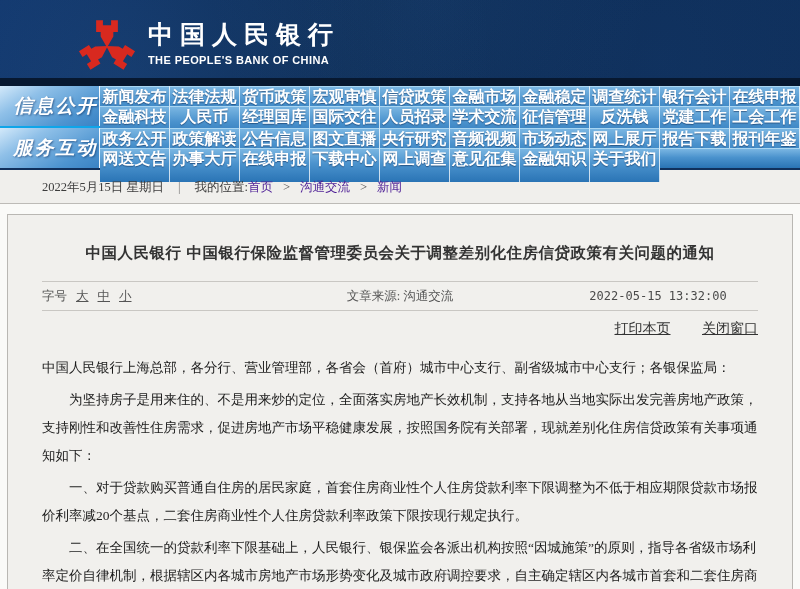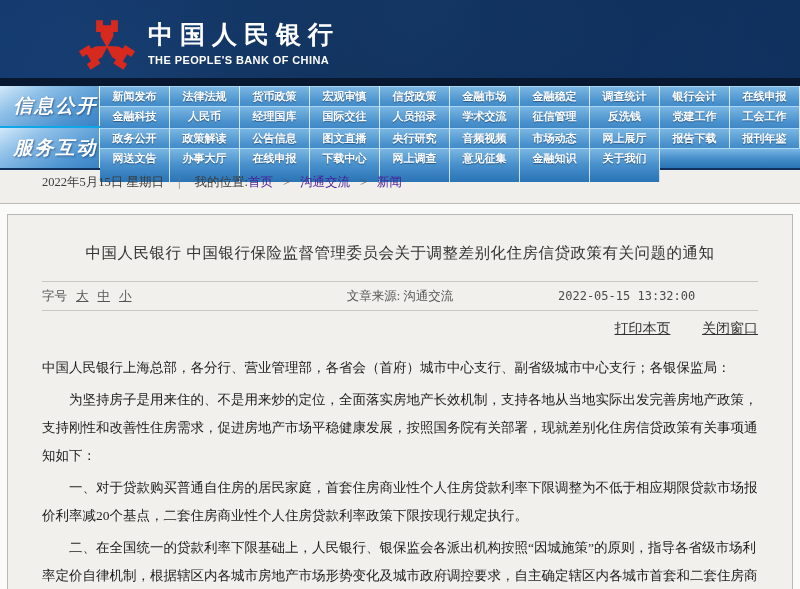--- a/index.html
+++ b/index.html
@@ -31,48 +31,48 @@
   .nav-section + .nav-section { border-top:2px solid #0ea5e9; }
   .nav-label { width:100px; display:flex; align-items:center; justify-content:center;
     color:#fff; font-style:italic; font-weight:bold; font-size:19px; letter-spacing:2px;
     font-family:"Liberation Serif","DejaVu Serif",serif;
     background:linear-gradient(150deg,#d3e9fa 0%,#8fc0e8 30%,#4d94d0 75%,#3a82c4 100%);
     border-right:1px solid rgba(255,255,255,.85);
     text-shadow:1px 1px 2px rgba(10,40,90,.55);padding-left:12px; }
   .nav-rows { flex:1; display:flex; flex-direction:column; }
   .nav-row { display:flex; height:20px; }
   .nav-cell { width:70px; height:34px; line-height:19px; text-align:center; cursor:pointer;
-    color:#fff; font-size:11px; font-weight:bold; text-decoration:none; white-space:nowrap;
+    color:#fff; font-size:16px; font-weight:bold; text-decoration:none; white-space:nowrap;
     text-shadow:0 1px 1px rgba(5,30,70,.5);
     background:linear-gradient(180deg,#7ab6e2 0%,#4a92cd 45%,#2a74b5 100%);
     border-top:1px solid #a9d6f2; border-right:1px solid rgba(255,255,255,.75); }
   .nav-fill { flex:1; border-top:1px solid #a9d6f2;
     background:linear-gradient(180deg,#7ab6e2 0%,#4a92cd 45%,#2a74b5 100%); }
 
   
   .breadcrumb { height:34px; line-height:24px; background:#f0efec;
     border-bottom:1px solid #bdbbb7; padding-left:42px; font-size:12.5px; color:#3c3c3c;
-    font-family:"Liberation Serif","DejaVu Serif",serif; display:flex; align-items:flex-start; }
+    font-family:"Liberation Serif","DejaVu Serif",serif; display:flex; align-items:center; }
   .breadcrumb .pipe { margin:0 14px; color:#777; }
   .breadcrumb .sep { margin:0 10px; color:#555; }
   .breadcrumb a { color:#4c1d95; text-decoration:none; cursor:pointer; }
 
   
   .panel { margin:10px 7px 0; background:#f1f0ed; border:1px solid #b9b7b3;
     height:378px; padding:0 34px; overflow:hidden;
     font-family:"Liberation Serif","DejaVu Serif",serif; }
-  .article-title { margin-top:28px; text-align:center; font-size:15.5px; font-weight:normal;
+  .article-title { margin-top:28px; text-align:center; font-size:15.5px; font-weight:bold;
     color:#333; letter-spacing:.5px;
     font-family:"Liberation Sans","DejaVu Sans",sans-serif; }
   .rule { border:none; border-top:1px solid #c9c7c3; margin-top:17px; }
   .meta-row { display:flex; align-items:center; height:28px; font-size:12.5px; color:#555; }
   .meta-left { width:200px; display:flex; align-items:center; }
   .meta-left .fs-link { margin-left:9px; text-decoration:underline; color:#555; cursor:pointer; }
   .meta-center { flex:1; text-align:center; }
-  .meta-right { width:200px; text-align:left; color:#4a4a4a;
+  .meta-right { width:200px; text-align:center; color:#4a4a4a;
     font-family:"DejaVu Sans Mono","Liberation Mono",monospace; font-size:12px; }
   .action-row { text-align:right; padding:9px 0 2px; font-size:14px; }
   .action-row a { color:#333; text-decoration:underline; margin-left:28px; cursor:pointer; }
   .doc-number { text-align:center; font-size:13.5px; color:#1c1c1c; margin-top:16px; }
   .article-body { margin-top:14px; font-size:13.5px; color:#1c1c1c; line-height:28px; }
   .article-body p { margin-bottom:4px; }
   .article-body p.indent { text-indent:2em; }
 </style>
 </head>
 <body>

